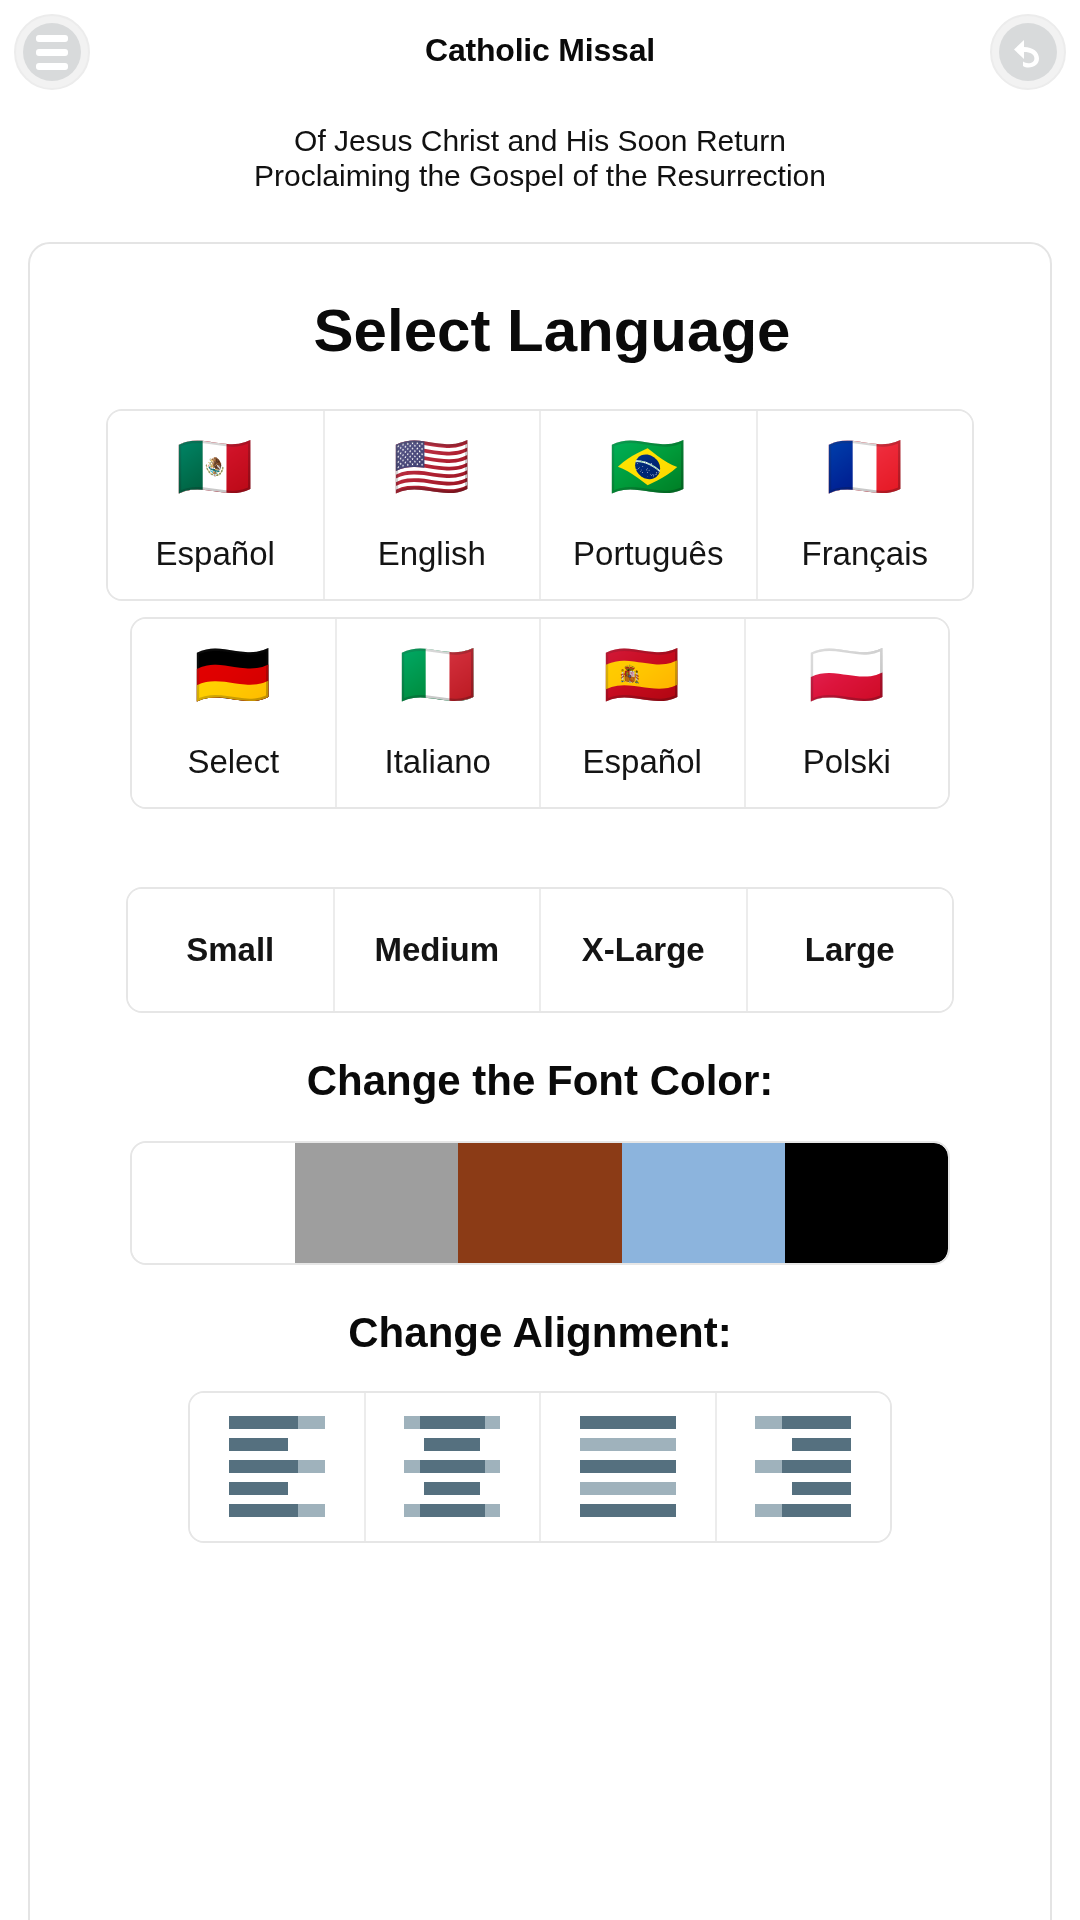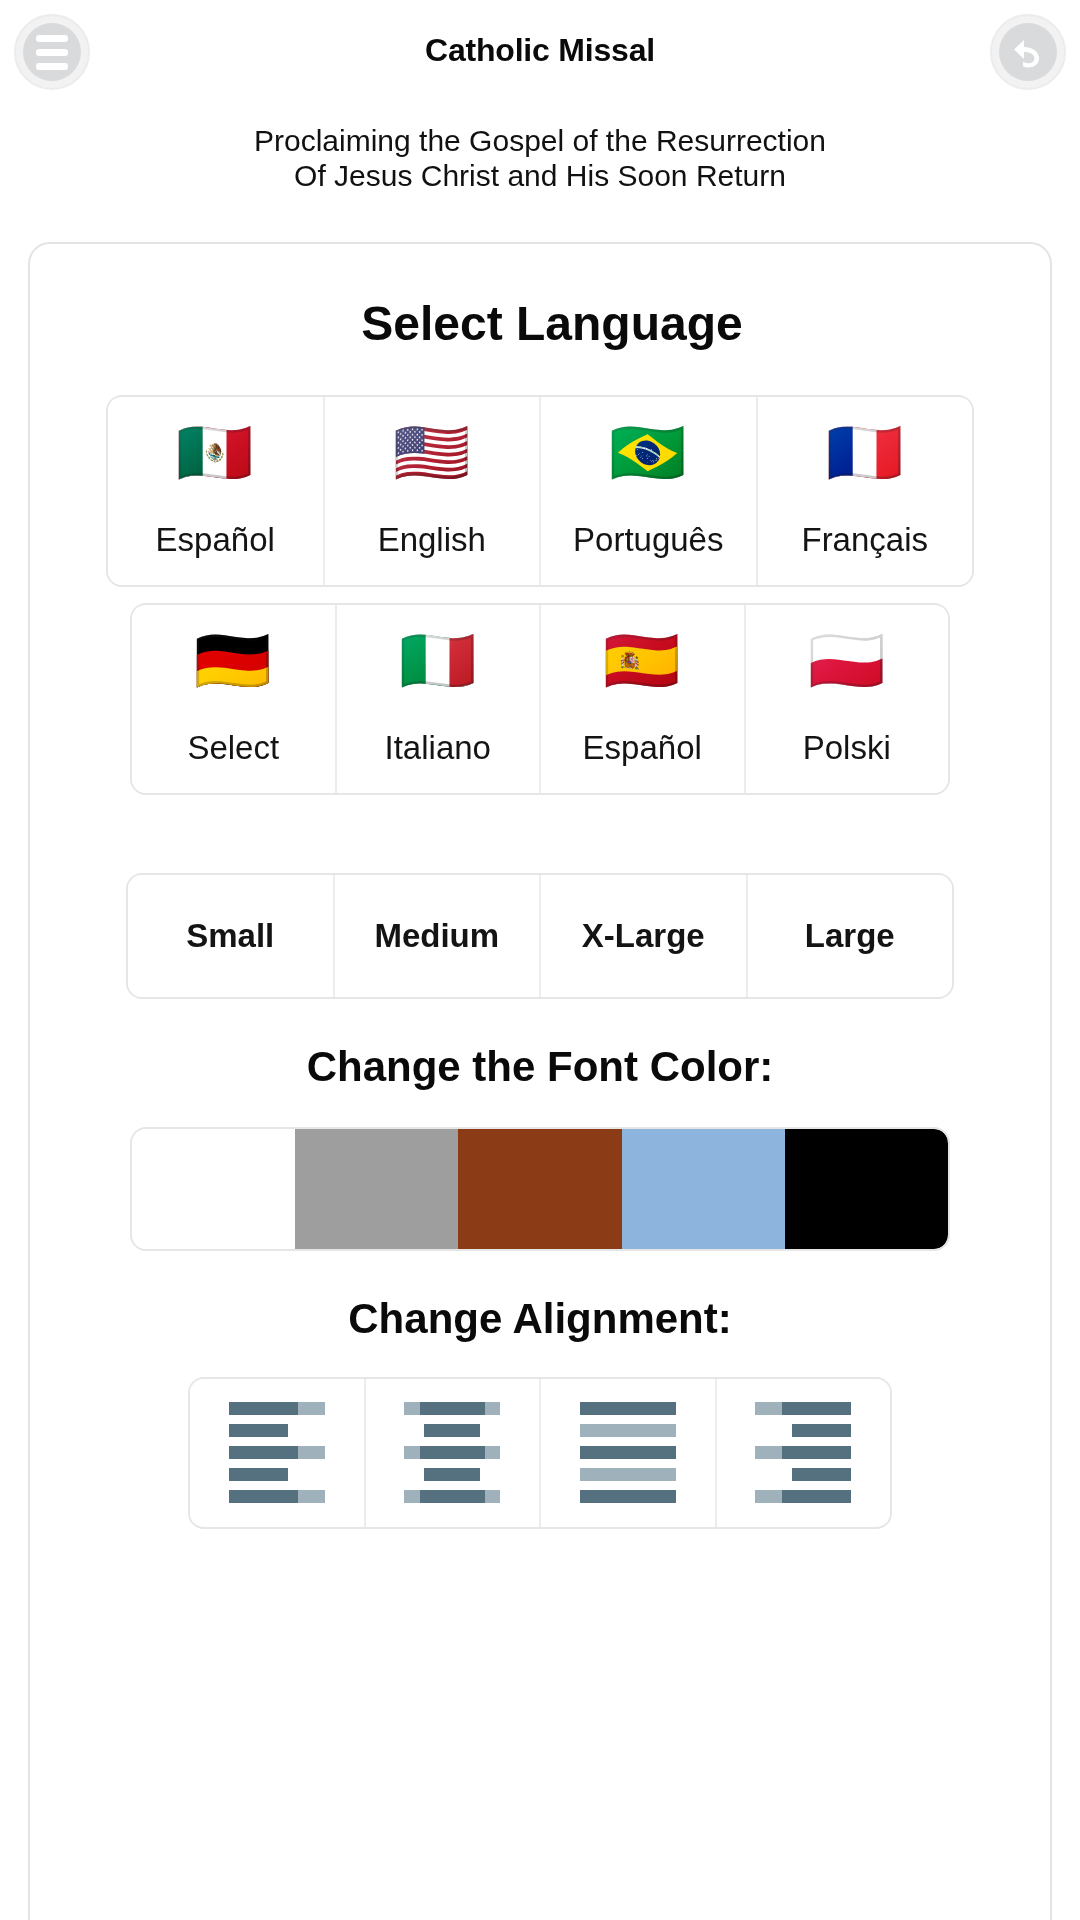--- a/index.html
+++ b/index.html
@@ -77,21 +77,21 @@
     height: 1704px;
     padding-top: 52px;
     overflow: hidden;
   }
 
   .section-title {
     text-align: center;
     font-weight: 600;
     color: #0a0a0a;
   }
-  .section-title.big   { font-size: 48px; padding-left: 24px; }
+  .section-title.big   { font-size: 60px; padding-left: 24px; }
   .section-title.mid   { font-size: 42px; }
 
   
   .seg-group {
     display: flex;
     border: 2px solid #e6e6e6;
     border-radius: 16px;
     background: #ffffff;
     overflow: hidden;
   }
@@ -182,22 +182,22 @@
     <svg class="back-glyph" width="58" height="58" viewBox="0 0 58 58">
       <circle cx="29" cy="29" r="29" fill="#d8dadb"></circle>
       <path d="M25 17 L25 24 C34 24 40 29 40 35.5 C40 41 35.5 44.5 29.5 44.5
                C27.5 44.5 25.5 44 24 43 L24 38.5 C25.6 39.6 27.4 40.2 29.3 40.2
                C33 40.2 35.4 38.2 35.4 35.4 C35.4 31.7 31.7 29 25 29 L25 36 L15 26.5 Z" fill="#ffffff"></path>
     </svg>
   </div>
 </div>
 
 <div class="subtitle">
+  <div>Of Jesus Christ and His Soon Return</div>
   <div>Proclaiming the Gospel of the Resurrection</div>
-  <div>Of Jesus Christ and His Soon Return</div>
 </div>
 
 <div class="card">
 
   <div class="section-title big">Select Language</div>
 
   <div class="seg-group lang-row-1">
     <div class="seg-cell lang-cell">
       <span class="flag">🇲🇽</span>
       <span class="lang-label">Español</span>

